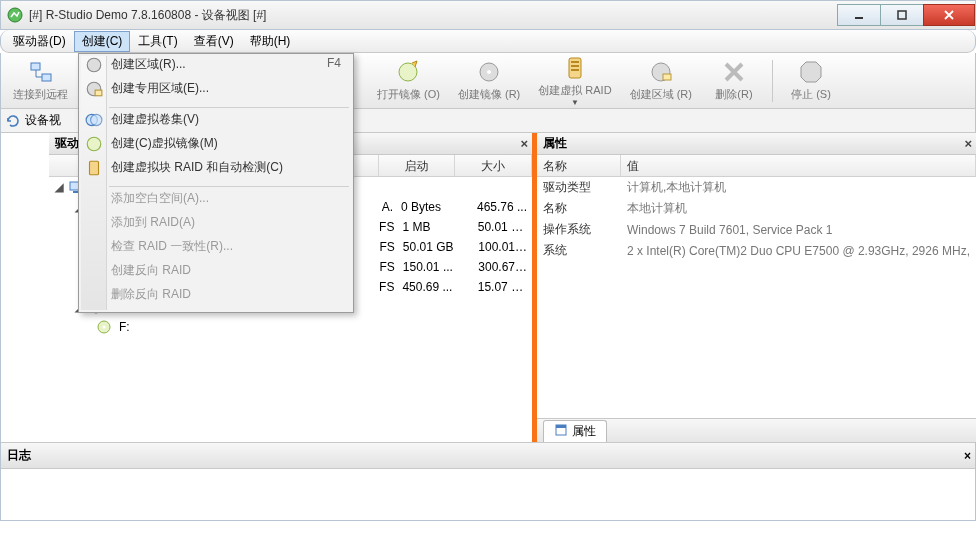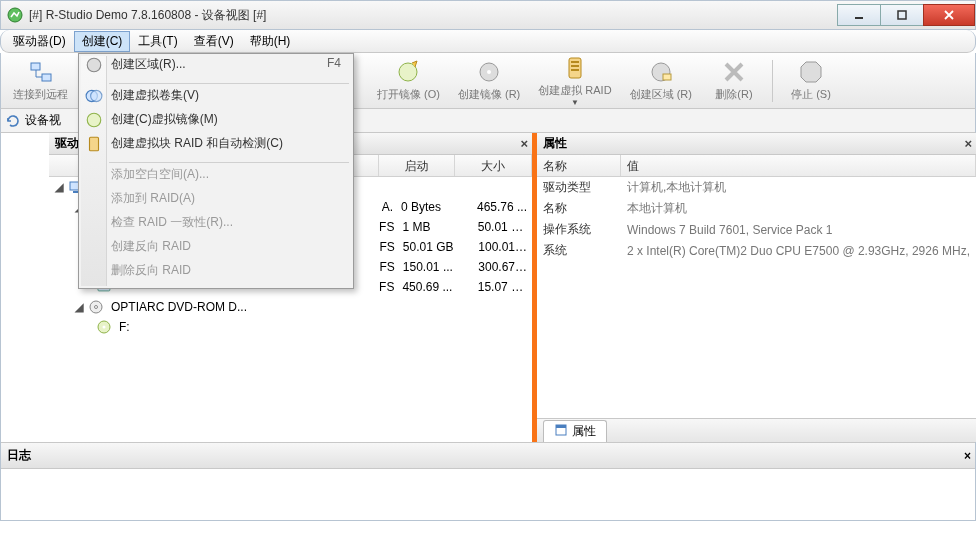--- a/index.html
+++ b/index.html
@@ -325,20 +325,29 @@
   <div class="iconcol"></div>
   <div class="ddi">
     <span class="mic">
         <svg viewBox="0 0 16 16">
           <circle cx="8" cy="8" r="6" fill="#ddd" stroke="#888"></circle>
         </svg>
       </span>
     <span>创建区域(R)...</span>
     <span class="shortcut">F4</span>
   </div>
+  <div class="ddi">
+    <span class="mic">
+        <svg viewBox="0 0 16 16">
+          <circle cx="8" cy="8" r="6" fill="#ddd" stroke="#888"></circle>
+          <rect x="9" y="9" width="6" height="5" fill="#ffe9a8" stroke="#b79a3f"></rect>
+        </svg>
+      </span>
+    <span>创建专用区域(E)...</span>
+  </div>
   <div class="ddsep"></div>
   <div class="ddi">
     <span class="mic">
         <svg viewBox="0 0 16 16">
           <circle cx="6" cy="8" r="5" fill="#cfe4ff" stroke="#4a7fbf"></circle>
           <circle cx="10" cy="8" r="5" fill="#cfe4ff" stroke="#4a7fbf" opacity=".7"></circle>
         </svg>
       </span>
     <span>创建虚拟卷集(V)</span>
   </div>

